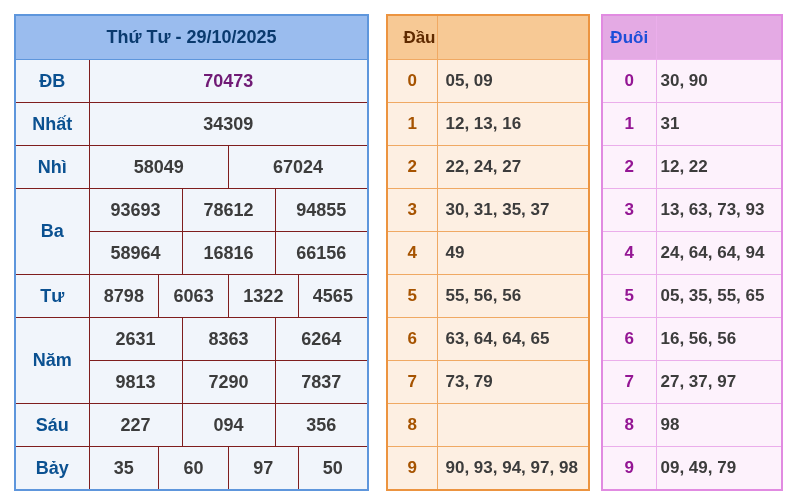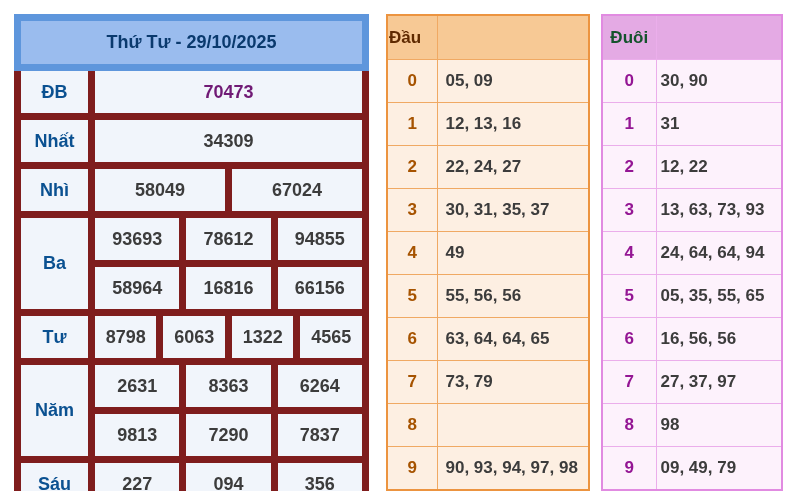--- a/index.html
+++ b/index.html
@@ -30,21 +30,21 @@
 
   
   .t-results {
     left: 14px;
     width: 355px;
     border: 2px solid #5E96DC;
     border-bottom-width: 4px;
     font-size: 18px;
   }
   .t-results td {
-    border: 7px solid #7f1d1d;
+    border: 1px solid #7f1d1d;
     height: 40px;
     background: #F1F5FB;
     color: #3C3C3C;
     text-align: center;
     margin-top: 12px;
   }
   .t-results td.hdr {
     background: #9ABCEE;
     color: #0A3A6E;
     height: 41px;
@@ -79,40 +79,40 @@
   }
   .t-dau td.digit {
     color: #A65300;
     text-align: center;
   }
   .t-dau td.vals {
     text-align: left;
     padding-left: 8px;
   }
   .t-dau td.hdr.hdr-label {
-    text-align: left;
+    text-align: right;
   }
 
   
   .t-duoi {
     left: 601px;
     width: 182px;
     border: 2px solid #E18BE1;
     border-bottom-width: 4px;
     font-size: 17px;
   }
   .t-duoi td {
     border: 1px solid #EBAEEB;
     height: 40px;
     background: #FDF2FC;
     color: #3C3C3C;
   }
   .t-duoi td.hdr {
     background: #E4AAE4;
-    color: #14532d;
+    color: #1d4ed8;
     height: 41px;
   }
   .t-duoi td.digit {
     color: #941694;
     text-align: center;
   }
   .t-duoi td.vals {
     text-align: left;
     padding-left: 4px;
   }

